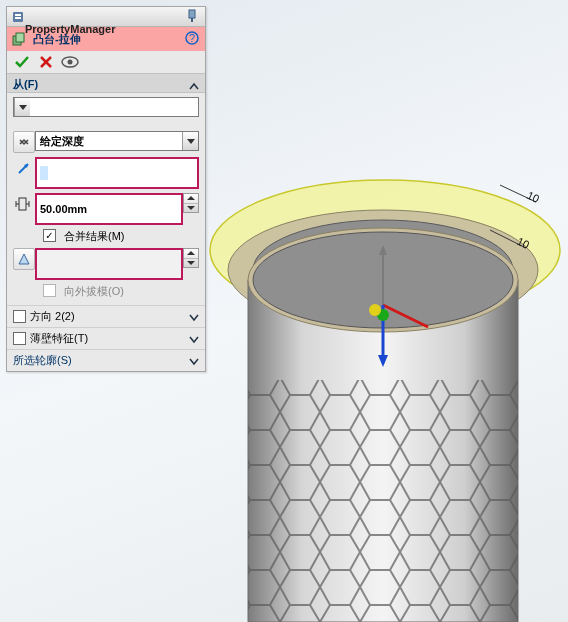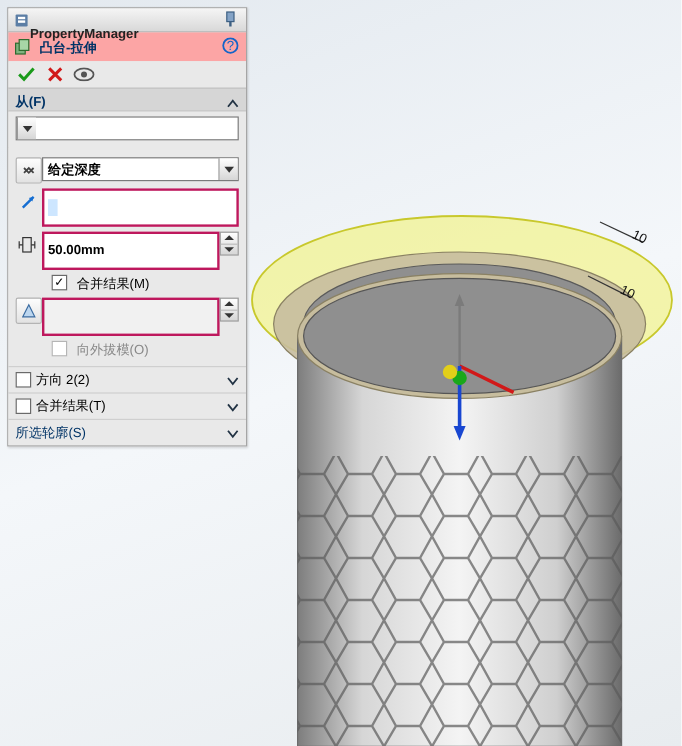--- a/index.html
+++ b/index.html
@@ -245,21 +245,21 @@
       <span>方向 2(2)</span>
       <span class="chev">
           <svg width="10" height="10">
             <polyline points="1,3 5,8 9,3" fill="none" stroke="#234" stroke-width="1.5"></polyline>
           </svg>
         </span>
     </div>
     <div class="collapsed-sec">
       <span class="chk"></span>
       <span style="width:4px"></span>
-      <span>合并结果(T)</span>
+      <span>薄壁特征(T)</span>
       <span class="chev">
           <svg width="10" height="10">
             <polyline points="1,3 5,8 9,3" fill="none" stroke="#234" stroke-width="1.5"></polyline>
           </svg>
         </span>
     </div>
     <div class="collapsed-sec" style="font-weight:normal;color:#003366;background:#e9e9e9">
       <span>所选轮廓(S)</span>
       <span class="chev">
           <svg width="10" height="10">

